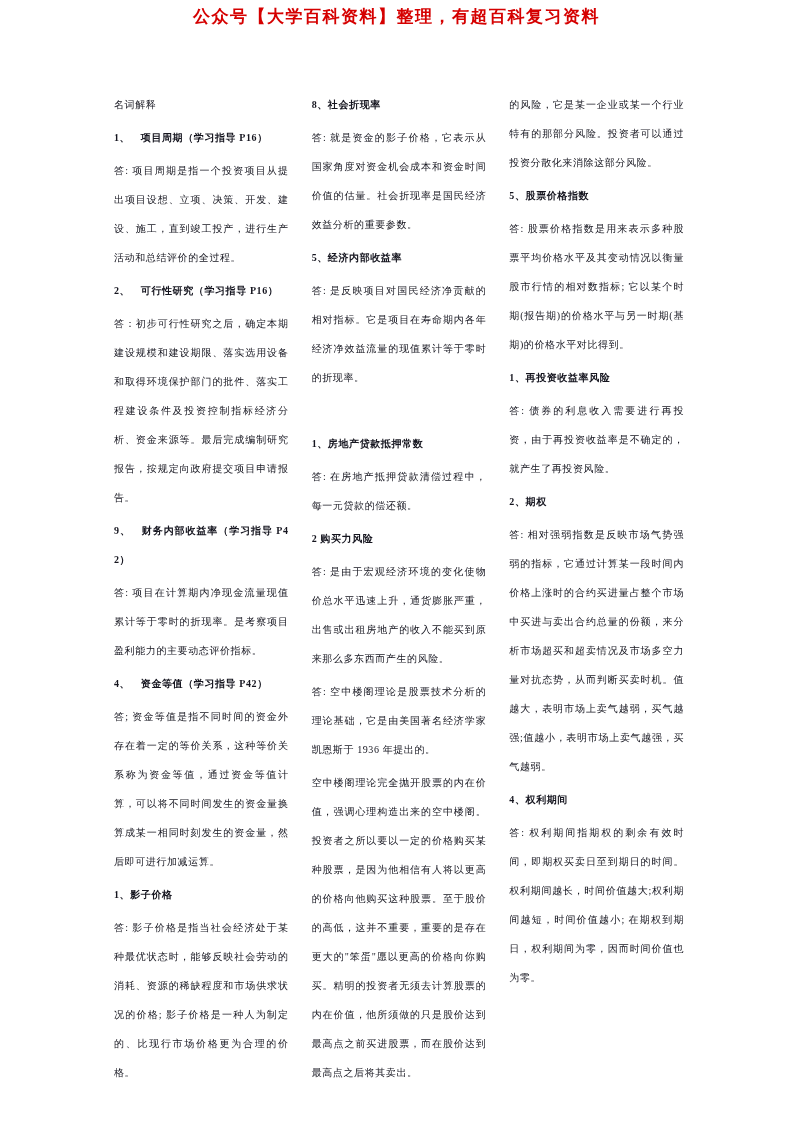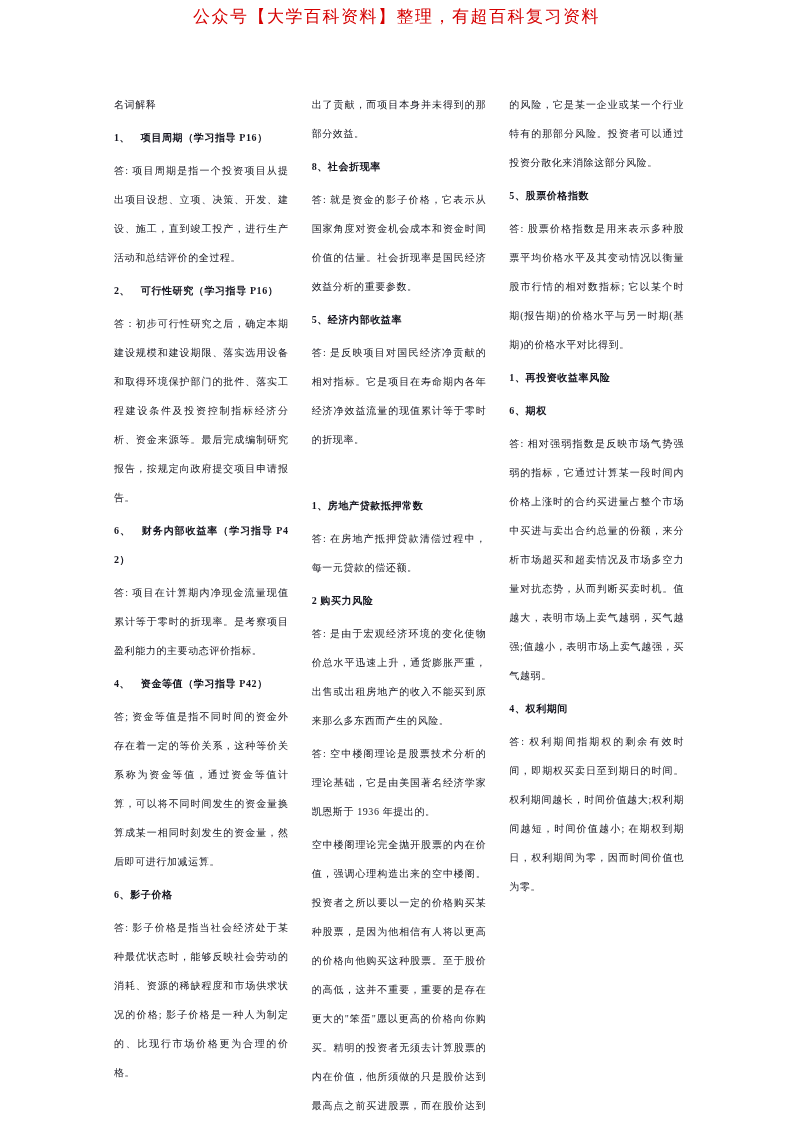--- a/index.html
+++ b/index.html
@@ -2,21 +2,21 @@
 <html><head>
 <meta charset="utf-8">
 <style>
   html,body{margin:0;padding:0;background:#ffffff;}
   body{
     width:793px;height:1122px;position:relative;overflow:hidden;
     font-family:"Liberation Serif","DejaVu Serif",serif;
   }
   .page-header{
     position:absolute;top:5px;left:0;width:100%;
-    text-align:center;font-size:17px;font-weight:normal;
+    text-align:center;font-size:17px;font-weight:bold;
     letter-spacing:1.5px;color:#d50000;
   }
   .content{
     position:absolute;top:86px;left:110px;width:578px;
     display:flex;gap:15px;
   }
   .col{width:183px;}
   p.blk{
     margin:4px;padding:0;
     font-size:10px;line-height:29px;
@@ -35,51 +35,51 @@
   <div class="page-header">公众号【大学百科资料】整理，有超百科复习资料</div>
 
   <div class="content">
 
     <div class="col">
       <p class="blk">名词解释</p>
       <p class="blk term">1、　项目周期（学习指导 P16）</p>
       <p class="blk">答: 项目周期是指一个投资项目从提出项目设想、立项、决策、开发、建设、施工，直到竣工投产，进行生产活动和总结评价的全过程。</p>
       <p class="blk term">2、　可行性研究（学习指导 P16）</p>
       <p class="blk">答：初步可行性研究之后，确定本期建设规模和建设期限、落实选用设备和取得环境保护部门的批件、落实工程建设条件及投资控制指标经济分析、资金来源等。最后完成编制研究报告，按规定向政府提交项目申请报告。</p>
-      <p class="blk term">6、　财务内部收益率（学习指导 P42）</p>
+      <p class="blk term">9、　财务内部收益率（学习指导 P42）</p>
       <p class="blk">答: 项目在计算期内净现金流量现值累计等于零时的折现率。是考察项目盈利能力的主要动态评价指标。</p>
       <p class="blk term">4、　资金等值（学习指导 P42）</p>
       <p class="blk">答; 资金等值是指不同时间的资金外存在着一定的等价关系，这种等价关系称为资金等值，通过资金等值计算，可以将不同时间发生的资金量换算成某一相同时刻发生的资金量，然后即可进行加减运算。</p>
-      <p class="blk term">6、影子价格</p>
+      <p class="blk term">1、影子价格</p>
       <p class="blk">答: 影子价格是指当社会经济处于某种最优状态时，能够反映社会劳动的消耗、资源的稀缺程度和市场供求状况的价格; 影子价格是一种人为制定的、比现行市场价格更为合理的价格。</p>
 
     </div>
 
     <div class="col">
-      <p class="blk">出了贡献，而项目本身并未得到的那部分效益。</p>
       <p class="blk term">8、社会折现率</p>
       <p class="blk">答: 就是资金的影子价格，它表示从国家角度对资金机会成本和资金时间价值的估量。社会折现率是国民经济效益分析的重要参数。</p>
       <p class="blk term">5、经济内部收益率</p>
       <p class="blk">答: 是反映项目对国民经济净贡献的相对指标。它是项目在寿命期内各年经济净效益流量的现值累计等于零时的折现率。</p>
       <div class="spacer"></div>
       <p class="blk term">1、房地产贷款抵押常数</p>
       <p class="blk">答: 在房地产抵押贷款清偿过程中，每一元贷款的偿还额。</p>
       <p class="blk term">2 购买力风险</p>
       <p class="blk">答: 是由于宏观经济环境的变化使物价总水平迅速上升，通货膨胀严重，出售或出租房地产的收入不能买到原来那么多东西而产生的风险。</p>
       <p class="blk">答: 空中楼阁理论是股票技术分析的理论基础，它是由美国著名经济学家凯恩斯于 1936 年提出的。</p>
       <p class="blk">空中楼阁理论完全抛开股票的内在价值，强调心理构造出来的空中楼阁。投资者之所以要以一定的价格购买某种股票，是因为他相信有人将以更高的价格向他购买这种股票。至于股价的高低，这并不重要，重要的是存在更大的"笨蛋"愿以更高的价格向你购买。精明的投资者无须去计算股票的内在价值，他所须做的只是股价达到最高点之前买进股票，而在股价达到最高点之后将其卖出。</p>
 
     </div>
 
     <div class="col">
       <p class="blk">的风险，它是某一企业或某一个行业特有的那部分风险。投资者可以通过投资分散化来消除这部分风险。</p>
       <p class="blk term">5、股票价格指数</p>
       <p class="blk">答: 股票价格指数是用来表示多种股票平均价格水平及其变动情况以衡量股市行情的相对数指标; 它以某个时期(报告期)的价格水平与另一时期(基期)的价格水平对比得到。</p>
       <p class="blk term">1、再投资收益率风险</p>
-      <p class="blk term">6、期权</p>
+      <p class="blk">答: 债券的利息收入需要进行再投资，由于再投资收益率是不确定的，就产生了再投资风险。</p>
+      <p class="blk term">2、期权</p>
       <p class="blk">答: 相对强弱指数是反映市场气势强弱的指标，它通过计算某一段时间内价格上涨时的合约买进量占整个市场中买进与卖出合约总量的份额，来分析市场超买和超卖情况及市场多空力量对抗态势，从而判断买卖时机。值越大，表明市场上卖气越弱，买气越强;值越小，表明市场上卖气越强，买气越弱。</p>
       <p class="blk term">4、权利期间</p>
       <p class="blk">答: 权利期间指期权的剩余有效时间，即期权买卖日至到期日的时间。权利期间越长，时间价值越大;权利期间越短，时间价值越小; 在期权到期日，权利期间为零，因而时间价值也为零。</p>
 
     </div>
 
   </div>
 </div>
 
 </body></html>

